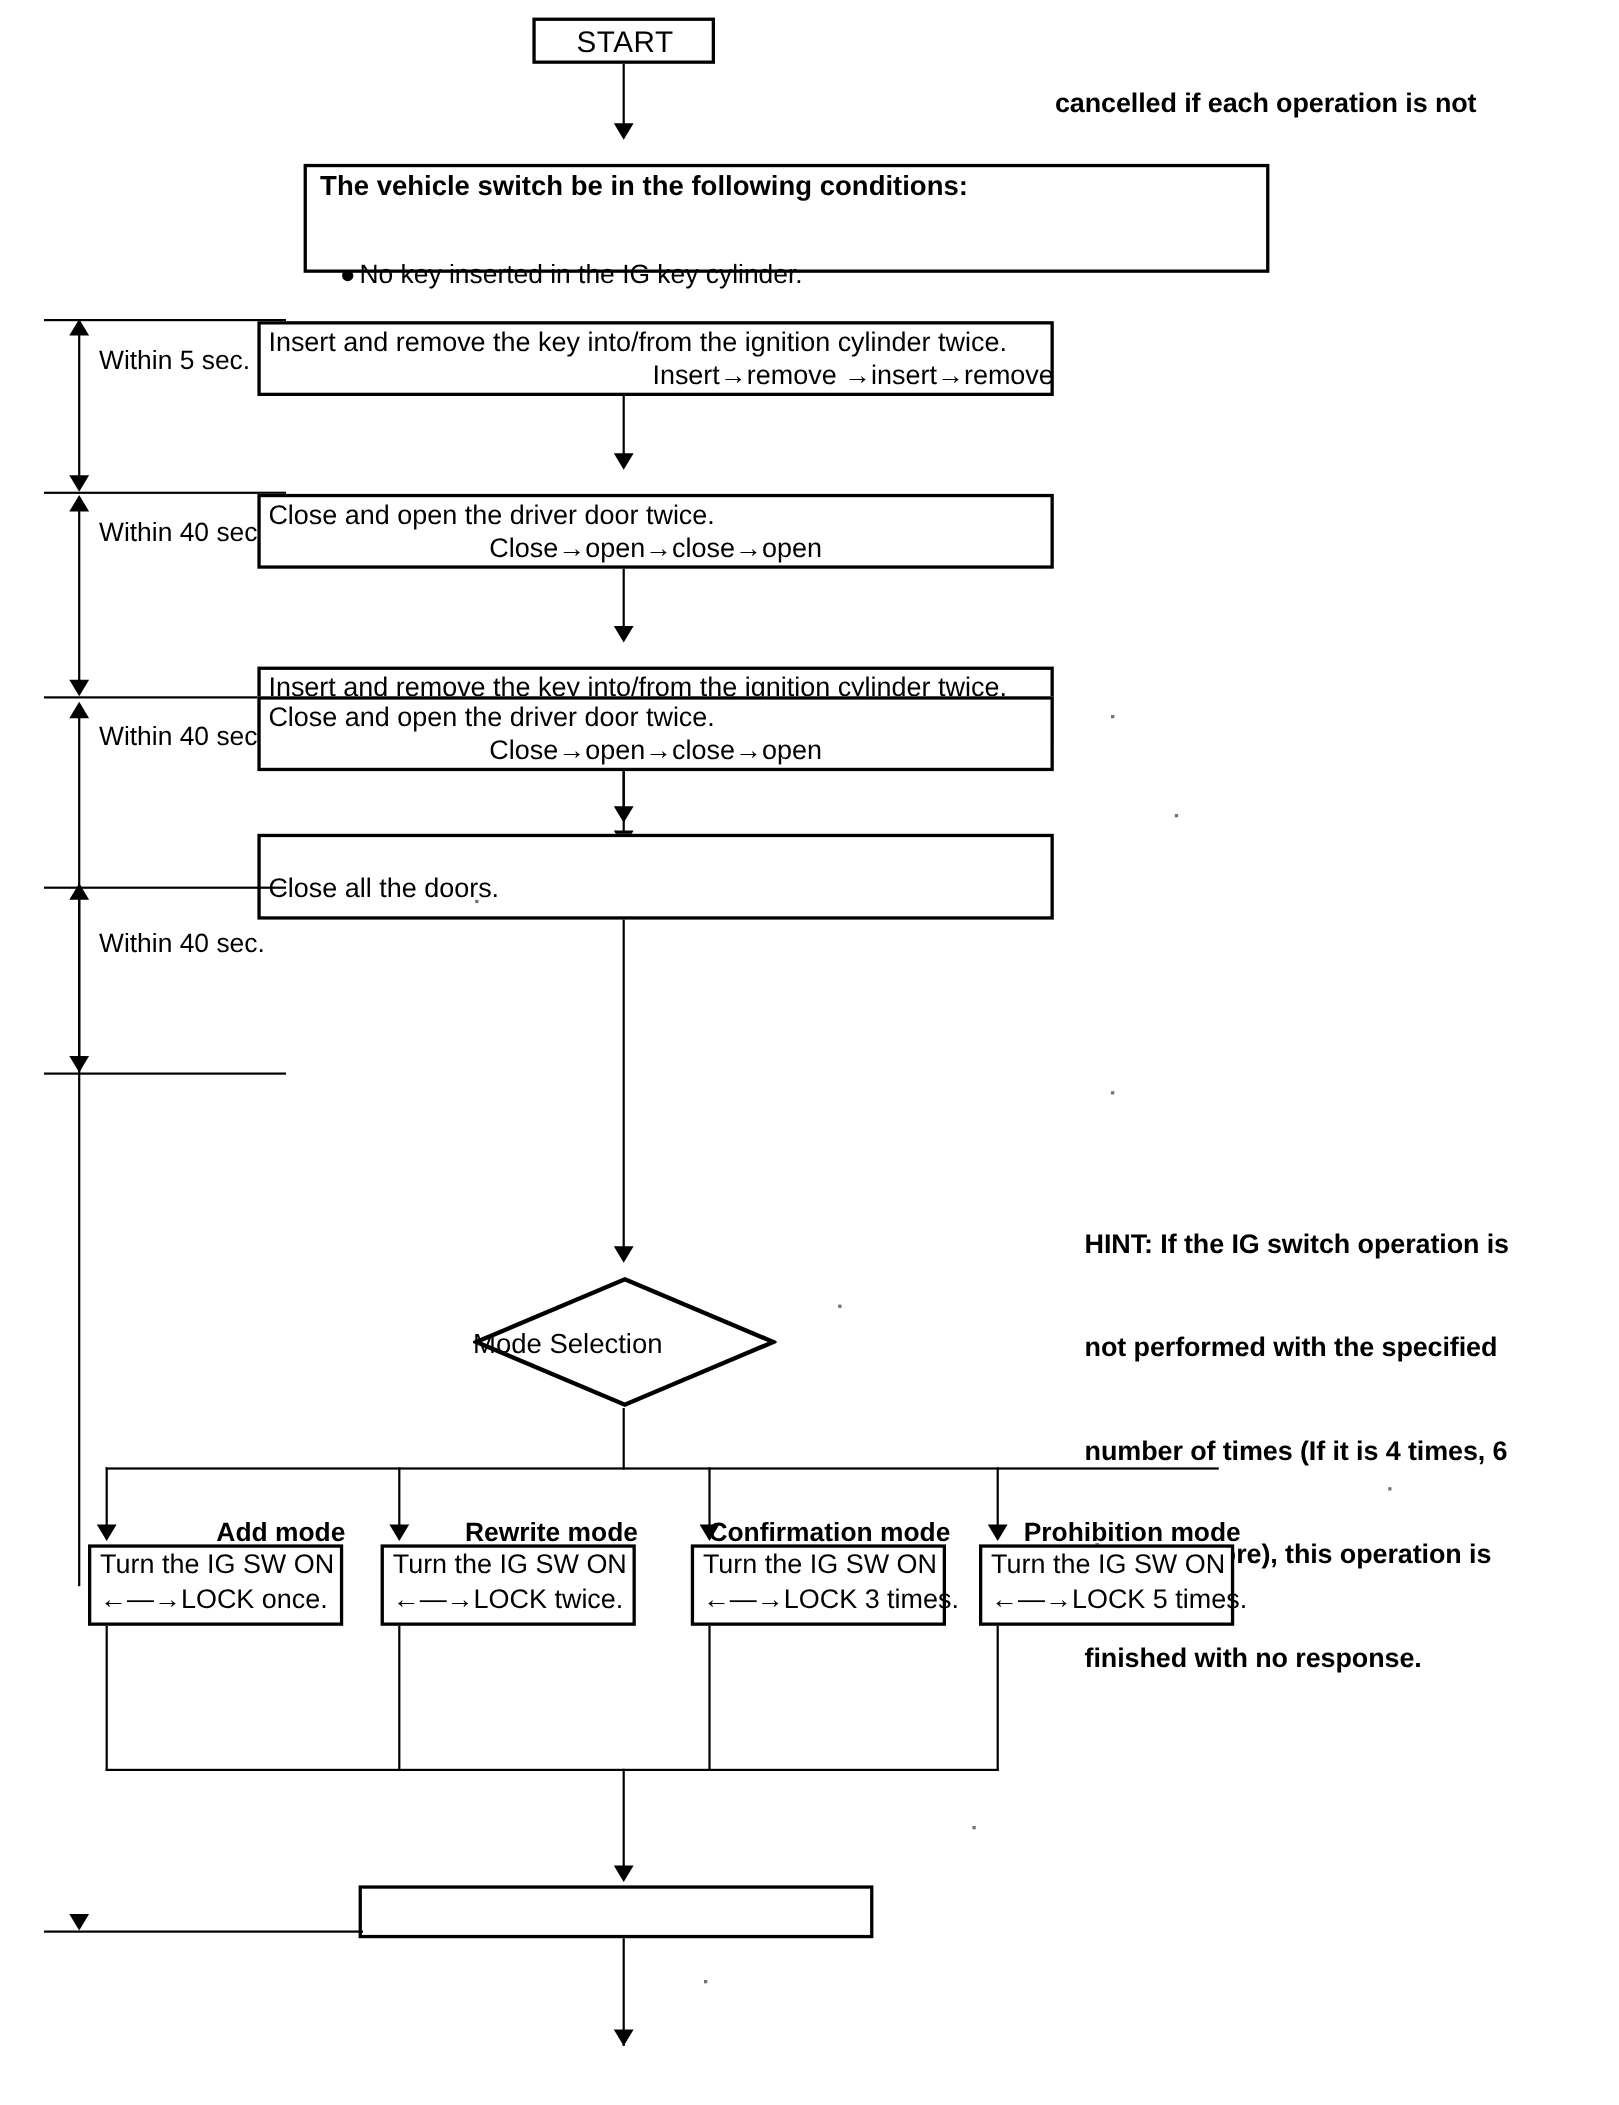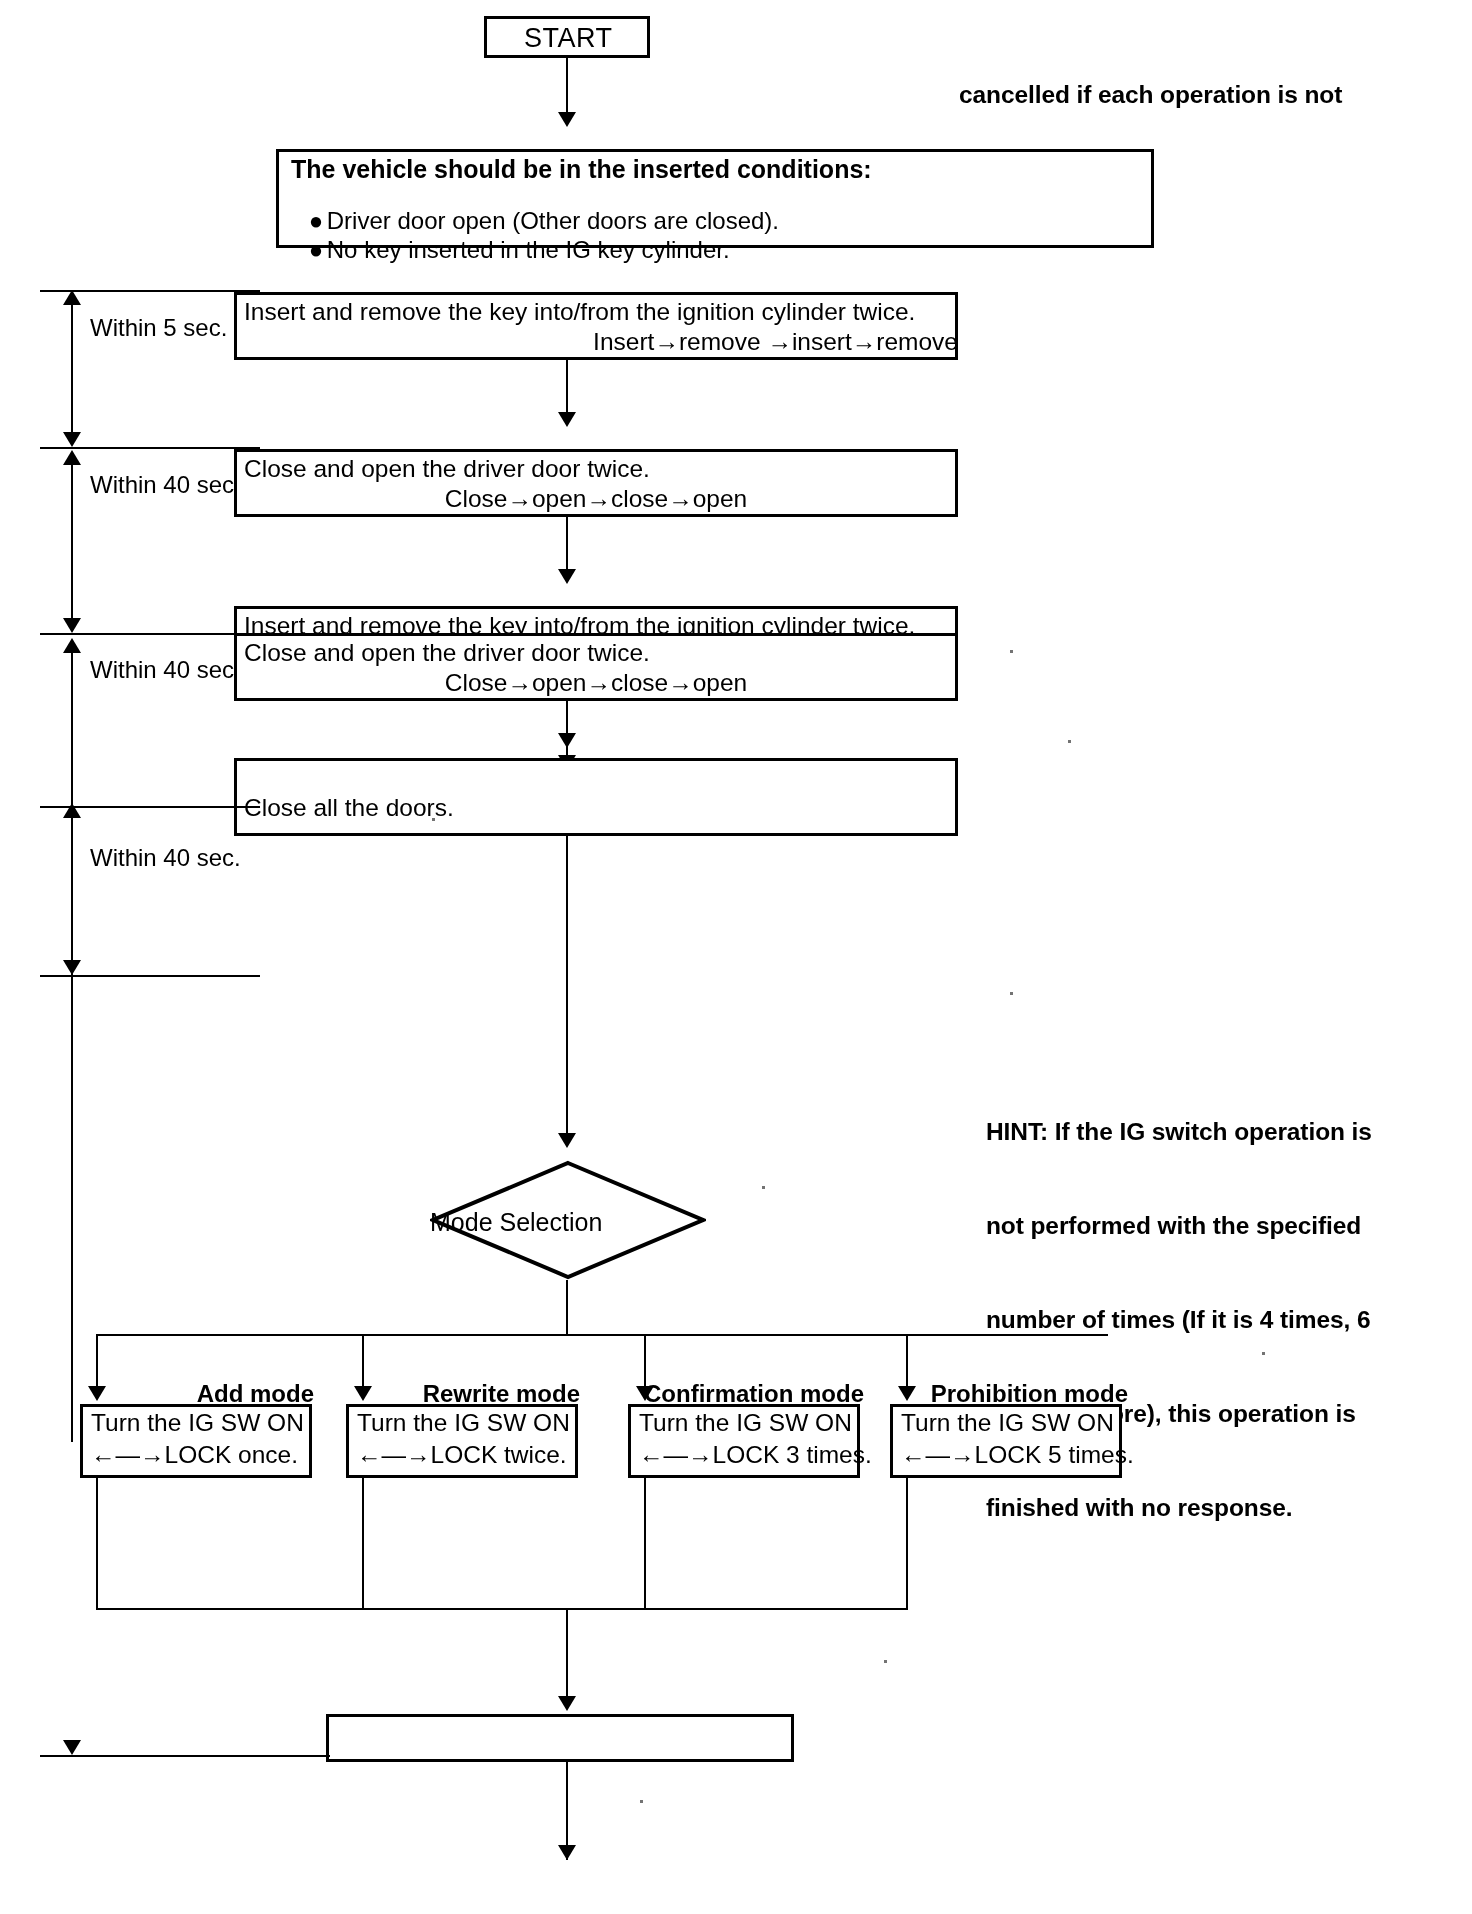--- a/index.html
+++ b/index.html
@@ -118,24 +118,21 @@
   <div class="txt start-label" style="left:524px; top:22px; width:130px; text-align:left;">START</div>
 
   <div class="vline-thin" style="left:566px; top:58px; height:62px;"></div>
   <div class="arrow-down-sm" style="left:558px; top:112px;"></div>
 
   <div class="txt hint" style="left:959px; top:16px; width:470px;">
     <div>cancelled if each operation is not</div>
   </div>
 
   <div class="box" style="left:276px; top:149px; width:878px; height:99px;"></div>
-  <div class="txt cond-title" style="left:291px; top:154px;">The vehicle should be in the inserted conditions:</div>
-  <div class="txt" style="left:291px; top:186px;">
-    <span class="cond-item bullet">●</span><span class="cond-item">Driver door open (Other doors are closed).</span>
-  </div>
+  <div class="txt cond-title" style="left:291px; top:154px;">The vehicle switch be in the following conditions:</div>
   <div class="txt" style="left:291px; top:215px;">
     <span class="cond-item bullet">●</span><span class="cond-item">No key inserted in the IG key cylinder.</span>
   </div>
 
   <div class="hline-thin" style="left:40px; top:290px; width:220px;"></div>
   <div class="hline-thin" style="left:40px; top:447px; width:220px;"></div>
 
   <div class="vline-thin" style="left:71px; top:292px; height:152px;"></div>
   <div class="arrow-up-sm" style="left:63px; top:290px;"></div>
   <div class="arrow-down-sm" style="left:63px; top:432px;"></div>

